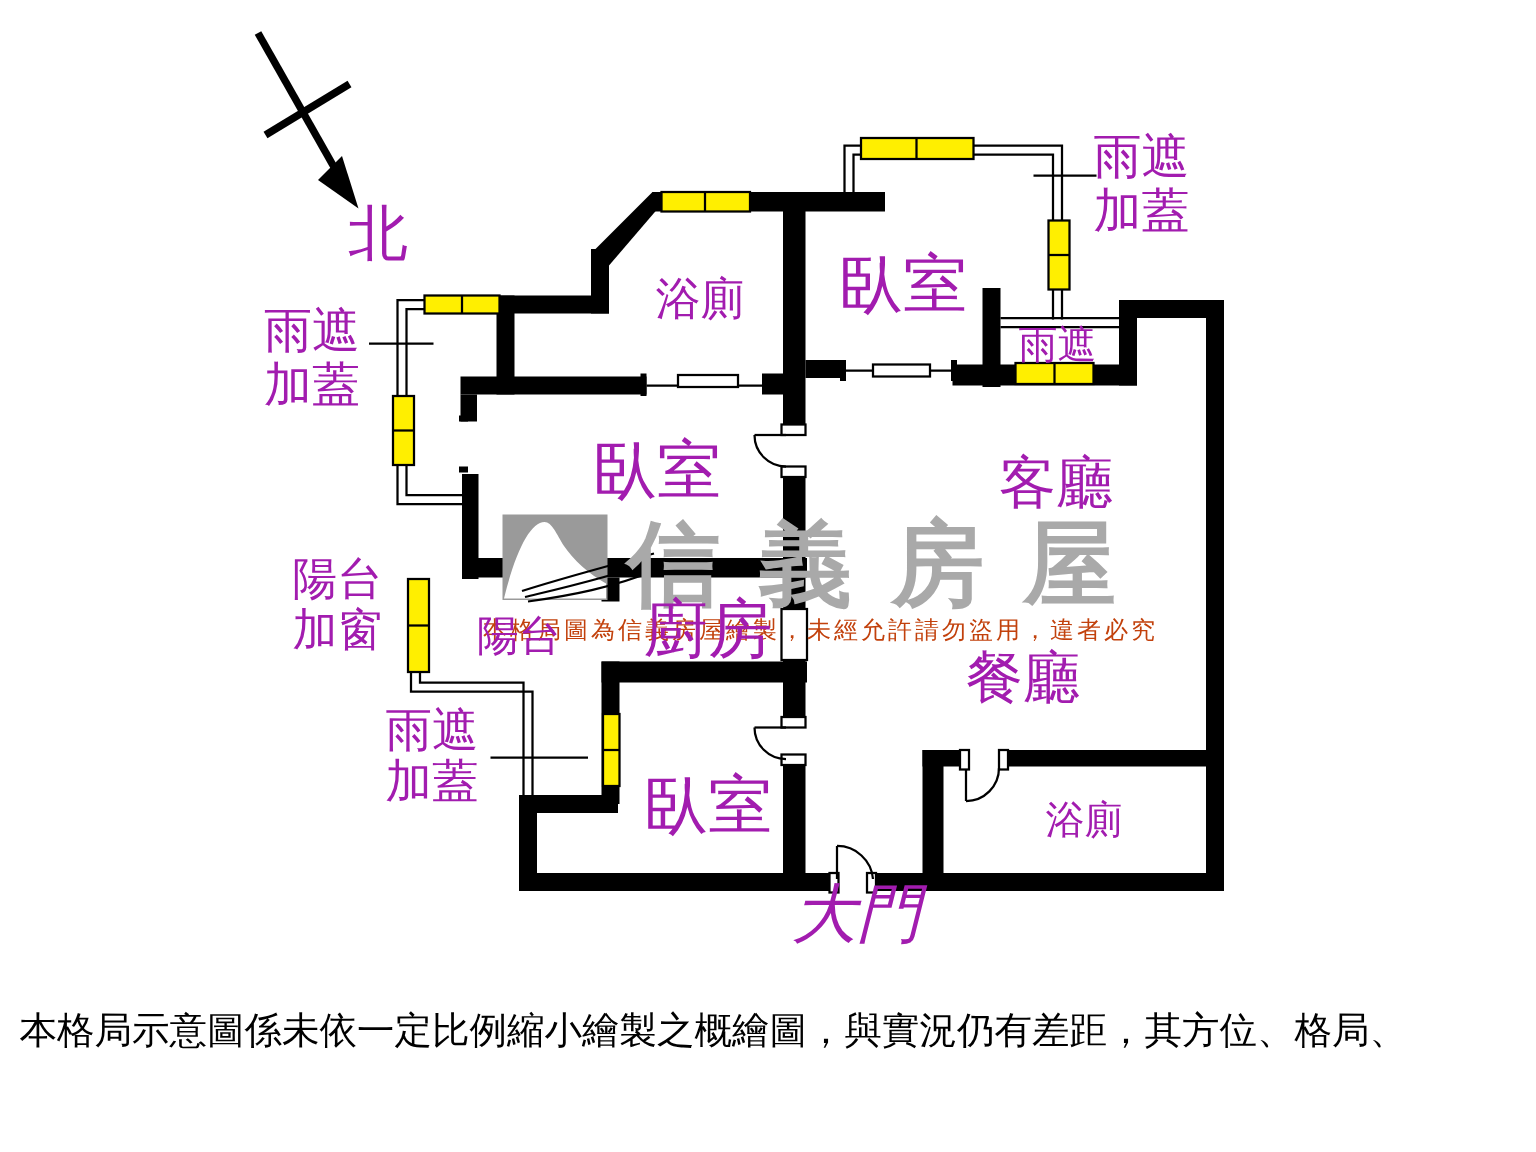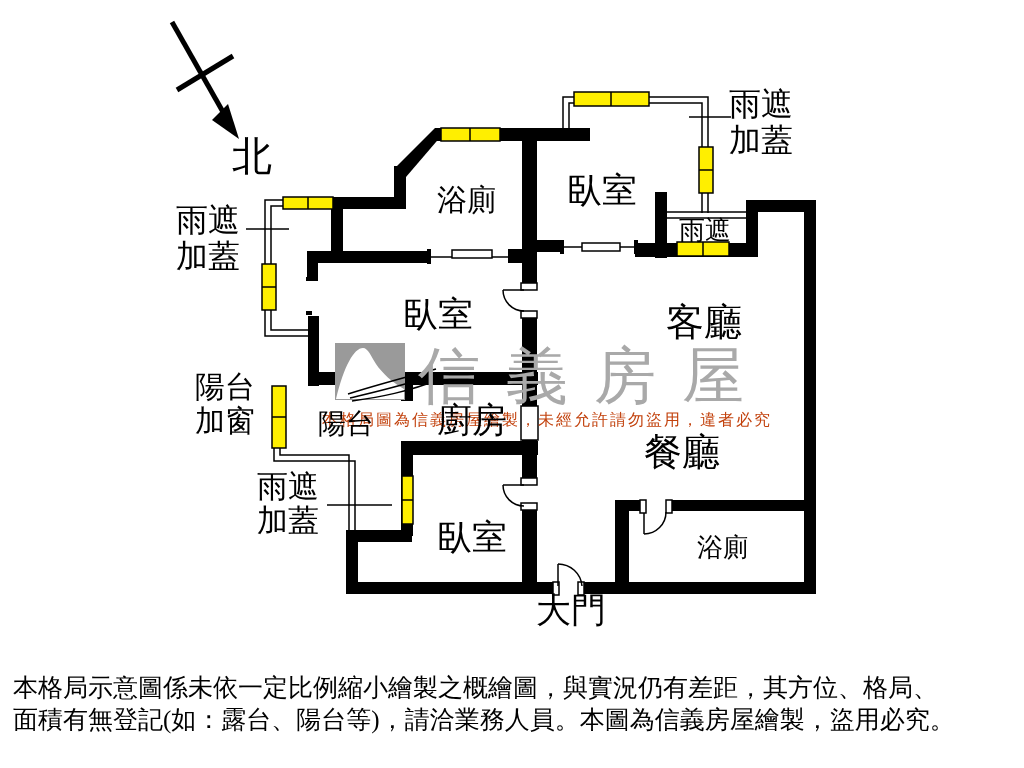--- a/index.html
+++ b/index.html
@@ -1,23 +1,23 @@
 <!DOCTYPE html>
 <html><head>
 <meta charset="utf-8">
 <style>
   html,body{margin:0;padding:0;background:#ffffff;}
   #stage{position:relative;width:1024px;height:768px;background:#ffffff;overflow:hidden;
          font-family:"Liberation Serif","DejaVu Serif",serif;}
   #plan-svg{position:absolute;left:0;top:0;}
-  .lbl{position:absolute;color:#000000;white-space:pre;}
+  .lbl{position:absolute;color:#a21caf;white-space:pre;}
   .center{transform:translate(-50%,-50%);}
-  .room{font-size:35px;}
+  .room{font-size:43px;}
   .ann{line-height:36px;font-size:32px;}
-  .wm-brand{color:#a9a9a9;font-size:62px;letter-spacing:26px;font-weight:normal;}
+  .wm-brand{color:#a9a9a9;font-size:62px;letter-spacing:26px;font-weight:bold;}
   .wm-notice{color:#c2410c;font-size:16px;letter-spacing:2px;}
   .disclaimer{position:absolute;left:13px;top:672px;font-size:25px;line-height:32px;color:#000;white-space:nowrap;}
 </style>
 </head>
 <body>
 
 <div id="stage">
 
 <svg id="plan-svg" width="1024" height="768" viewBox="0 0 1024 768">
 
@@ -174,20 +174,19 @@
 
   <div class="lbl center room" style="left:467px;top:200px;font-size:30px;">浴廁</div>
   <div class="lbl center room" style="left:602px;top:190px;">臥室</div>
   <div class="lbl center room" style="left:438px;top:314px;">臥室</div>
   <div class="lbl center room" style="left:682px;top:452px;font-size:38px;">餐廳</div>
   <div class="lbl center room" style="left:704px;top:322px;font-size:38px;">客廳</div>
   <div class="lbl center room" style="left:472px;top:420px;">廚房</div>
   <div class="lbl center room" style="left:346px;top:424px;font-size:28px;">陽台</div>
   <div class="lbl center room" style="left:472px;top:537px;">臥室</div>
   <div class="lbl center room" style="left:723px;top:547px;font-size:26px;">浴廁</div>
-  <div class="lbl center room" style="left:571px;top:610px;">大門</div>
+  <div class="lbl center room" style="left:571px;top:610px;font-style:italic;">大門</div>
 
   <div class="disclaimer">
     <div>本格局示意圖係未依一定比例縮小繪製之概繪圖，與實況仍有差距，其方位、格局、</div>
-    <div>面積有無登記(如：露台、陽台等)，請洽業務人員。本圖為信義房屋繪製，盜用必究。</div>
   </div>
 
 </div>
 
 </body></html>

